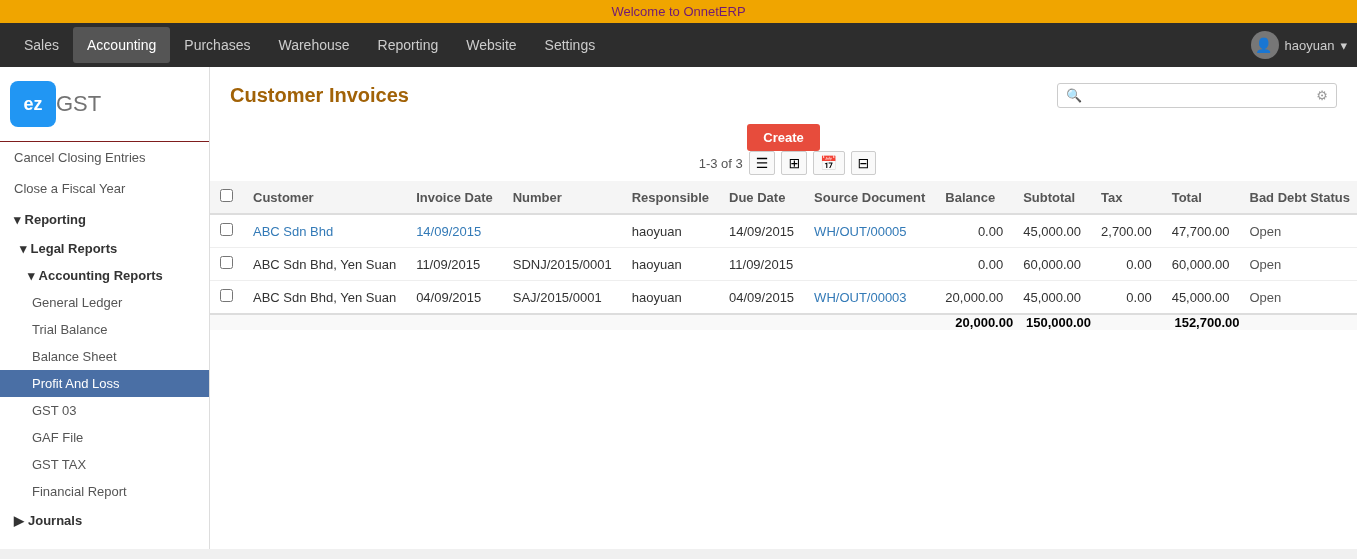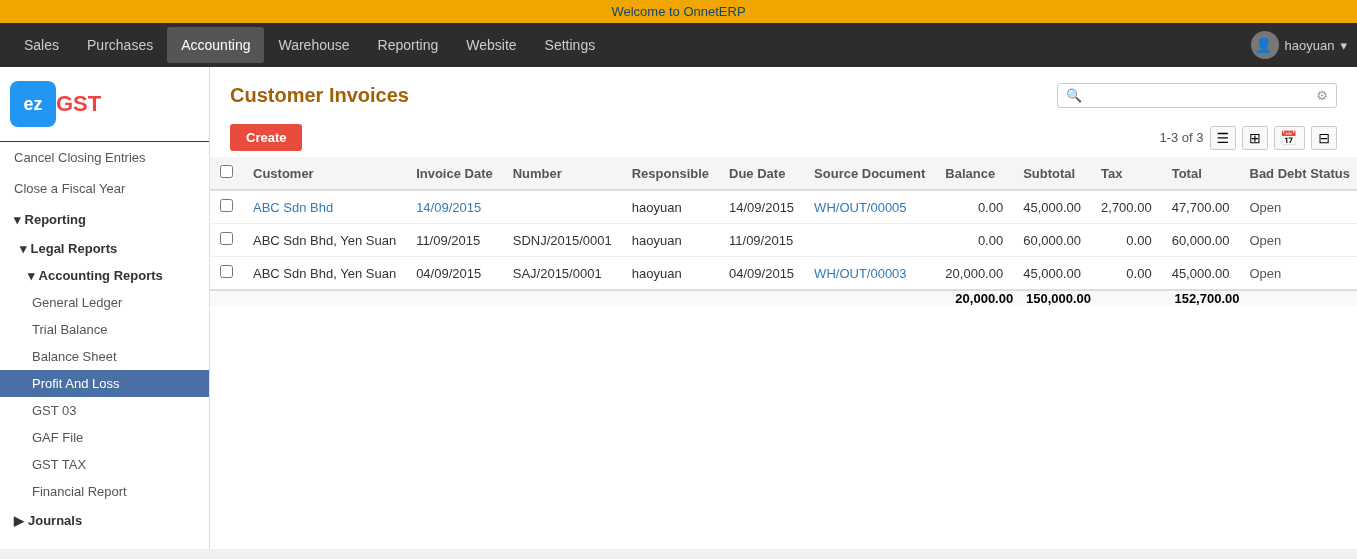--- a/index.html
+++ b/index.html
@@ -2,21 +2,21 @@
 <html><head>
   <meta charset="utf-8">
   <style>
     * { box-sizing: border-box; margin: 0; padding: 0; }
     body { font-family: Arial, sans-serif; font-size: 13px; background: #f0f0f0; }
 
     
     .welcome-bar {
       background: #f0a500;
       text-align: center;
-      color: #0c4a6e;
+      color: #701a75;
       font-size: 13px;
       padding: 4px 0;
       font-weight: 500;
     }
 
     
     .navbar {
       background: #2d2d2d;
       display: flex;
       align-items: center;
@@ -74,22 +74,22 @@
     }
     .logo-icon {
       width: 46px; height: 46px;
       background: #2196F3;
       border-radius: 8px;
       display: flex; align-items: center; justify-content: center;
       color: #fff; font-weight: bold; font-size: 18px;
     }
     .logo-text {
       font-size: 22px;
-      font-weight: bold;
-      color: #ef4444;
+      font-weight: normal;
+      color: #737373;
     }
 
     .sidebar-section-item {
       padding: 8px 14px;
       cursor: pointer;
       color: #555;
       font-size: 13px;
     }
 
     .sidebar-group-header {
@@ -159,20 +159,21 @@
       flex: 1;
     }
     .search-bar .search-icon { color: #999; margin-right: 4px; }
 
     
     .toolbar {
       padding: 6px 20px;
       display: flex;
       align-items: center;
       justify-content: space-between;
+      flex-direction: column;
     }
     .btn-create {
       background: #e74c3c;
       color: #fff;
       border: none;
       padding: 6px 16px;
       border-radius: 3px;
       cursor: pointer;
       font-size: 13px;
       font-weight: bold;
@@ -242,22 +243,22 @@
   </style>
 </head>
 <body>
 
 <div class="welcome-bar">
   <span>Welcome to OnnetERP</span>
 </div>
 
 <nav class="navbar">
   <a class="nav-item">Sales</a>
+  <a class="nav-item active">Accounting</a>
   <a class="nav-item">Purchases</a>
-  <a class="nav-item active">Accounting</a>
   <a class="nav-item">Warehouse</a>
   <a class="nav-item">Reporting</a>
   <a class="nav-item">Website</a>
   <a class="nav-item">Settings</a>
   <div class="nav-spacer"></div>
   <div class="nav-user">
     <div class="user-icon">👤</div>
     <span>haoyuan</span>
     <span>▾</span>
   </div>

